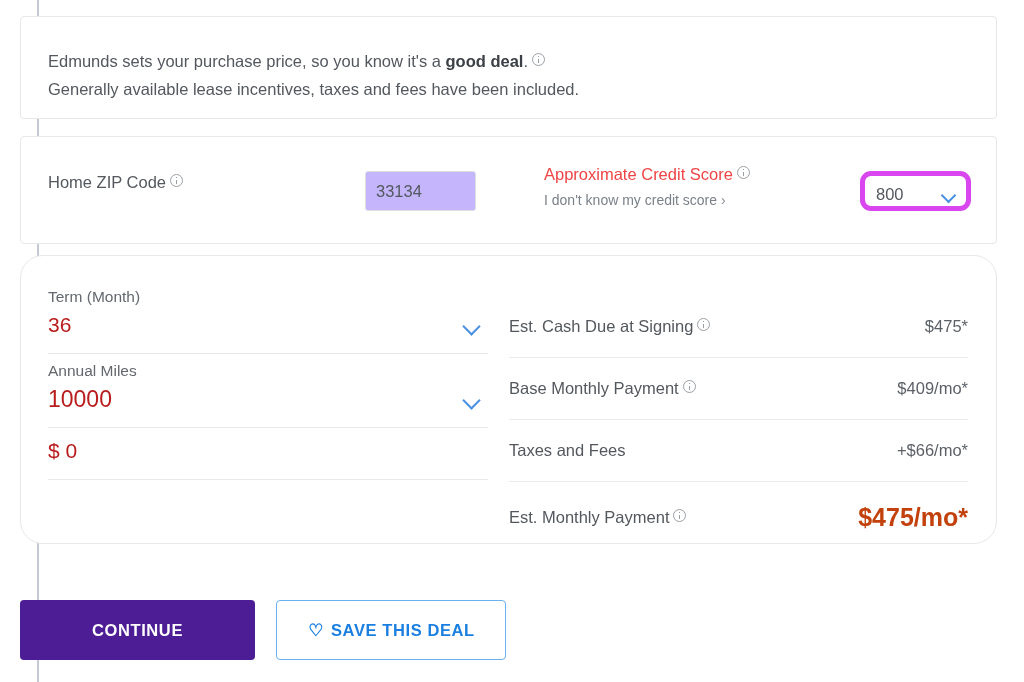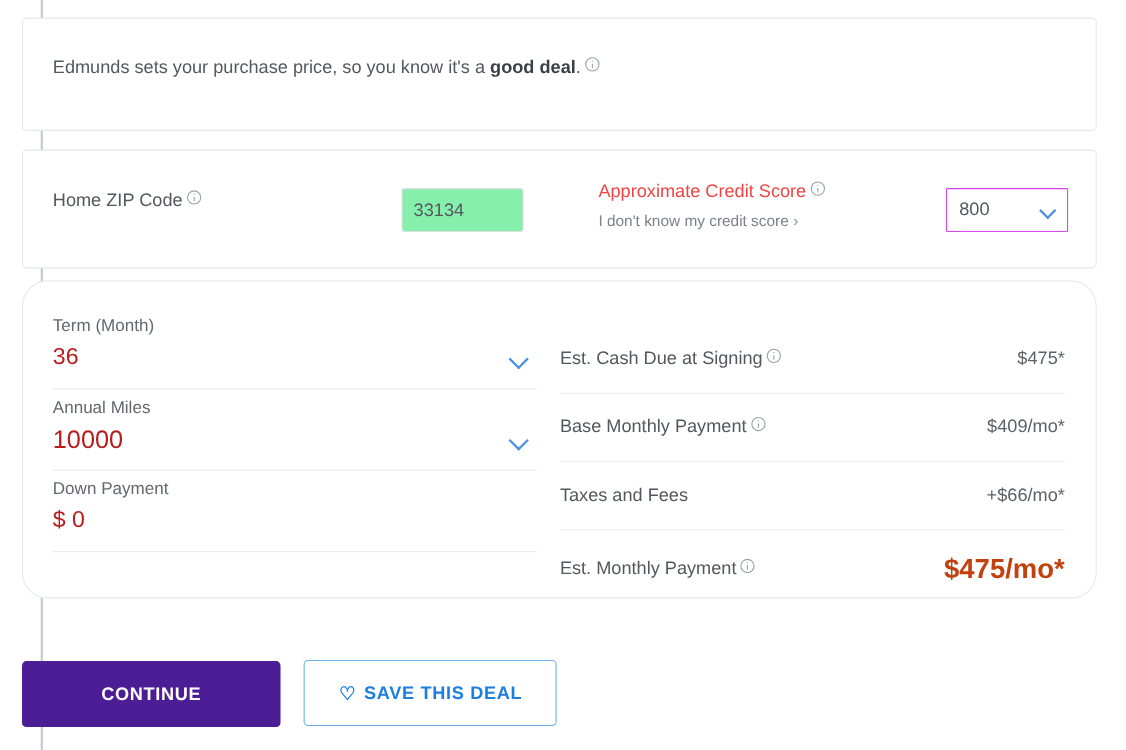--- a/index.html
+++ b/index.html
@@ -85,21 +85,21 @@
     font-size: 16.5px;
     color: #53585e;
     white-space: nowrap;
   }
   .zip-box {
     position: absolute;
     left: 344px; top: 34px;
     width: 111px; height: 40px;
     border: 1px solid #dcdfe2;
     border-radius: 3px;
-    background: #86efac;
+    background: #c4b5fd;
   }
   .zip-box input {
     width: 100%; height: 100%;
     border: 0; outline: none;
     background: transparent;
     font-family: "Liberation Sans", sans-serif;
     font-size: 16.5px;
     color: #53585e;
     padding: 0 0 0 10px;
   }
@@ -123,22 +123,22 @@
     display: inline-block;
     margin-left: 4px;
     font-size: 14px;
     color: #8a9099;
   }
 
   .credit-box {
     position: absolute;
     left: 839px; top: 34px;
     width: 111px; height: 40px;
-    border: 1px solid #d946ef;
-    border-radius: 1px;
+    border: 5px solid #d946ef;
+    border-radius: 11px;
     background: #fff;
   }
   .credit-box .val {
     position: absolute;
     left: 11px; top: 9px;
     font-size: 16.5px;
     color: #53585e;
   }
   .chev-down {
     position: absolute;
@@ -260,20 +260,21 @@
 
 <div id="page">
 
   <div class="rail"></div>
 
   <div class="panel" id="panel-blurb">
     <div class="blurb-inner">
       <div class="blurb-line">
         <span>Edmunds sets your purchase price, so you know it's a </span><b>good deal</b><span>.</span><span class="info"></span>
       </div>
+      <div class="blurb-line">Generally available lease incentives, taxes and fees have been included.</div>
     </div>
   </div>
 
   <div class="panel" id="panel-inputs">
     <div class="zip-label">
       <span>Home ZIP Code</span><span class="info"></span>
     </div>
 
     <div class="zip-box">
       <input type="text" value="33134" style="">
@@ -303,21 +304,20 @@
         <span class="chev-down big"></span>
       </div>
 
       <div class="field">
         <div class="field-label">Annual Miles</div>
         <div class="field-value lg">10000</div>
         <span class="chev-down big"></span>
       </div>
 
       <div class="field nobottom">
-        <div class="field-label">Down Payment</div>
         <div class="field-value">$ 0</div>
       </div>
 
     </div>
 
     <div class="summary-col">
 
       <div class="sum-row">
         <div class="sum-label">
           <span>Est. Cash Due at Signing</span><span class="info"></span>

